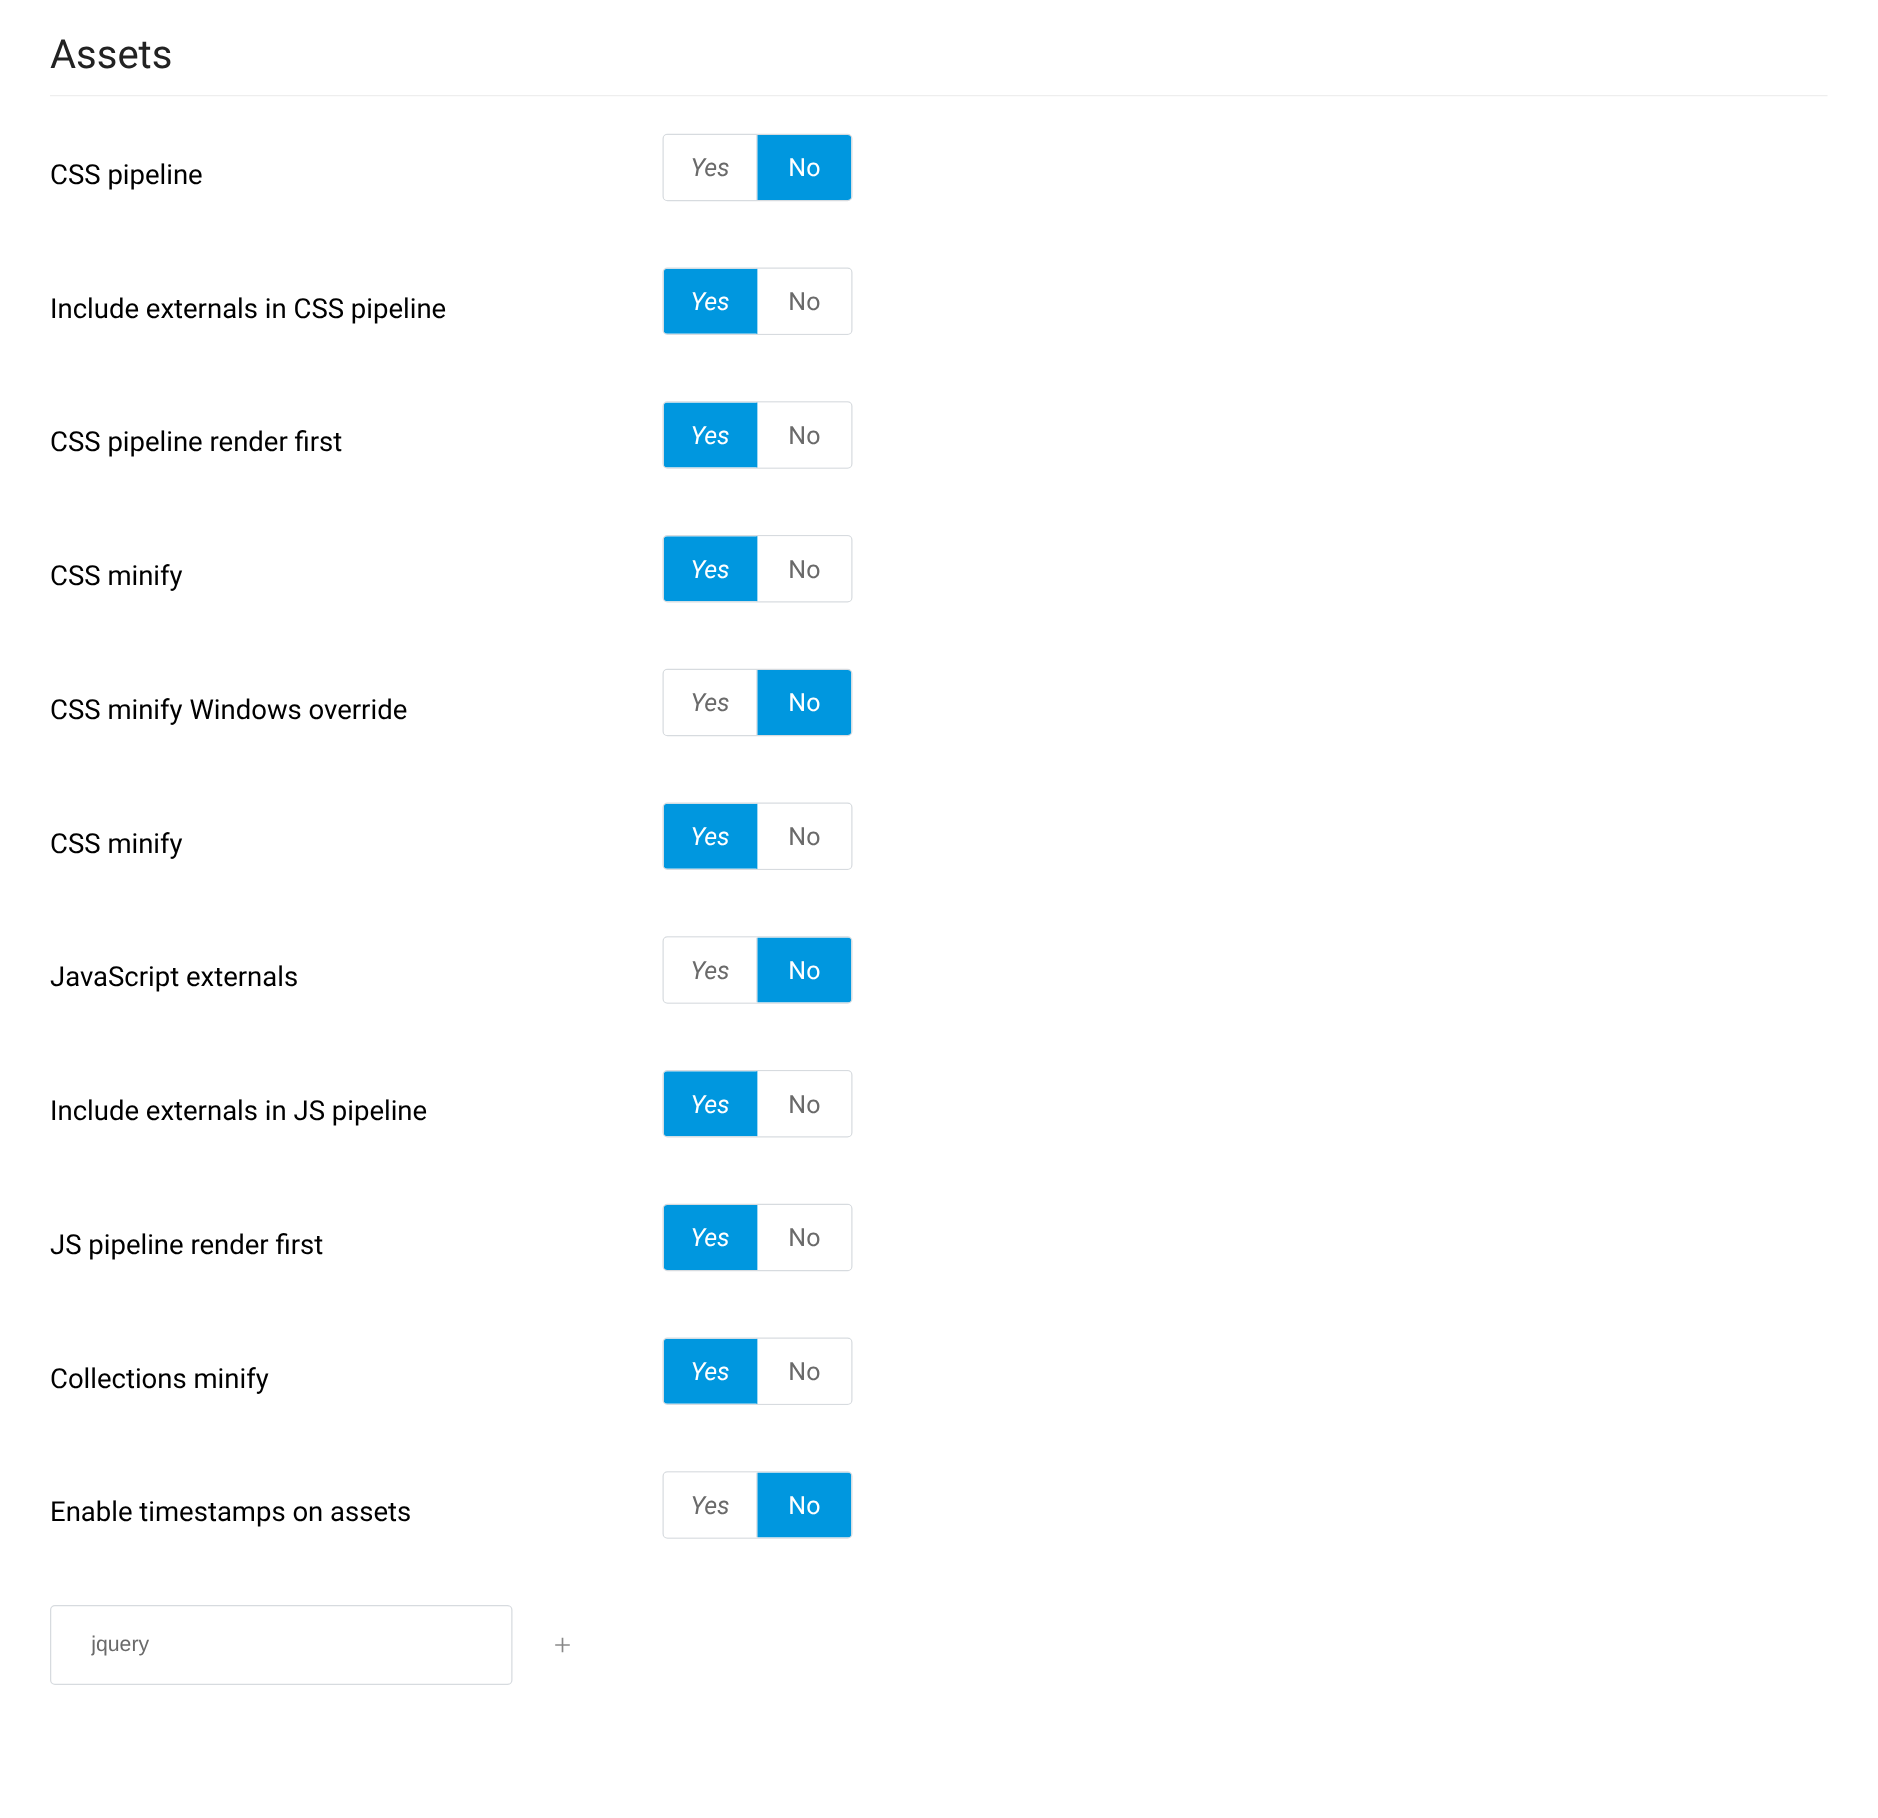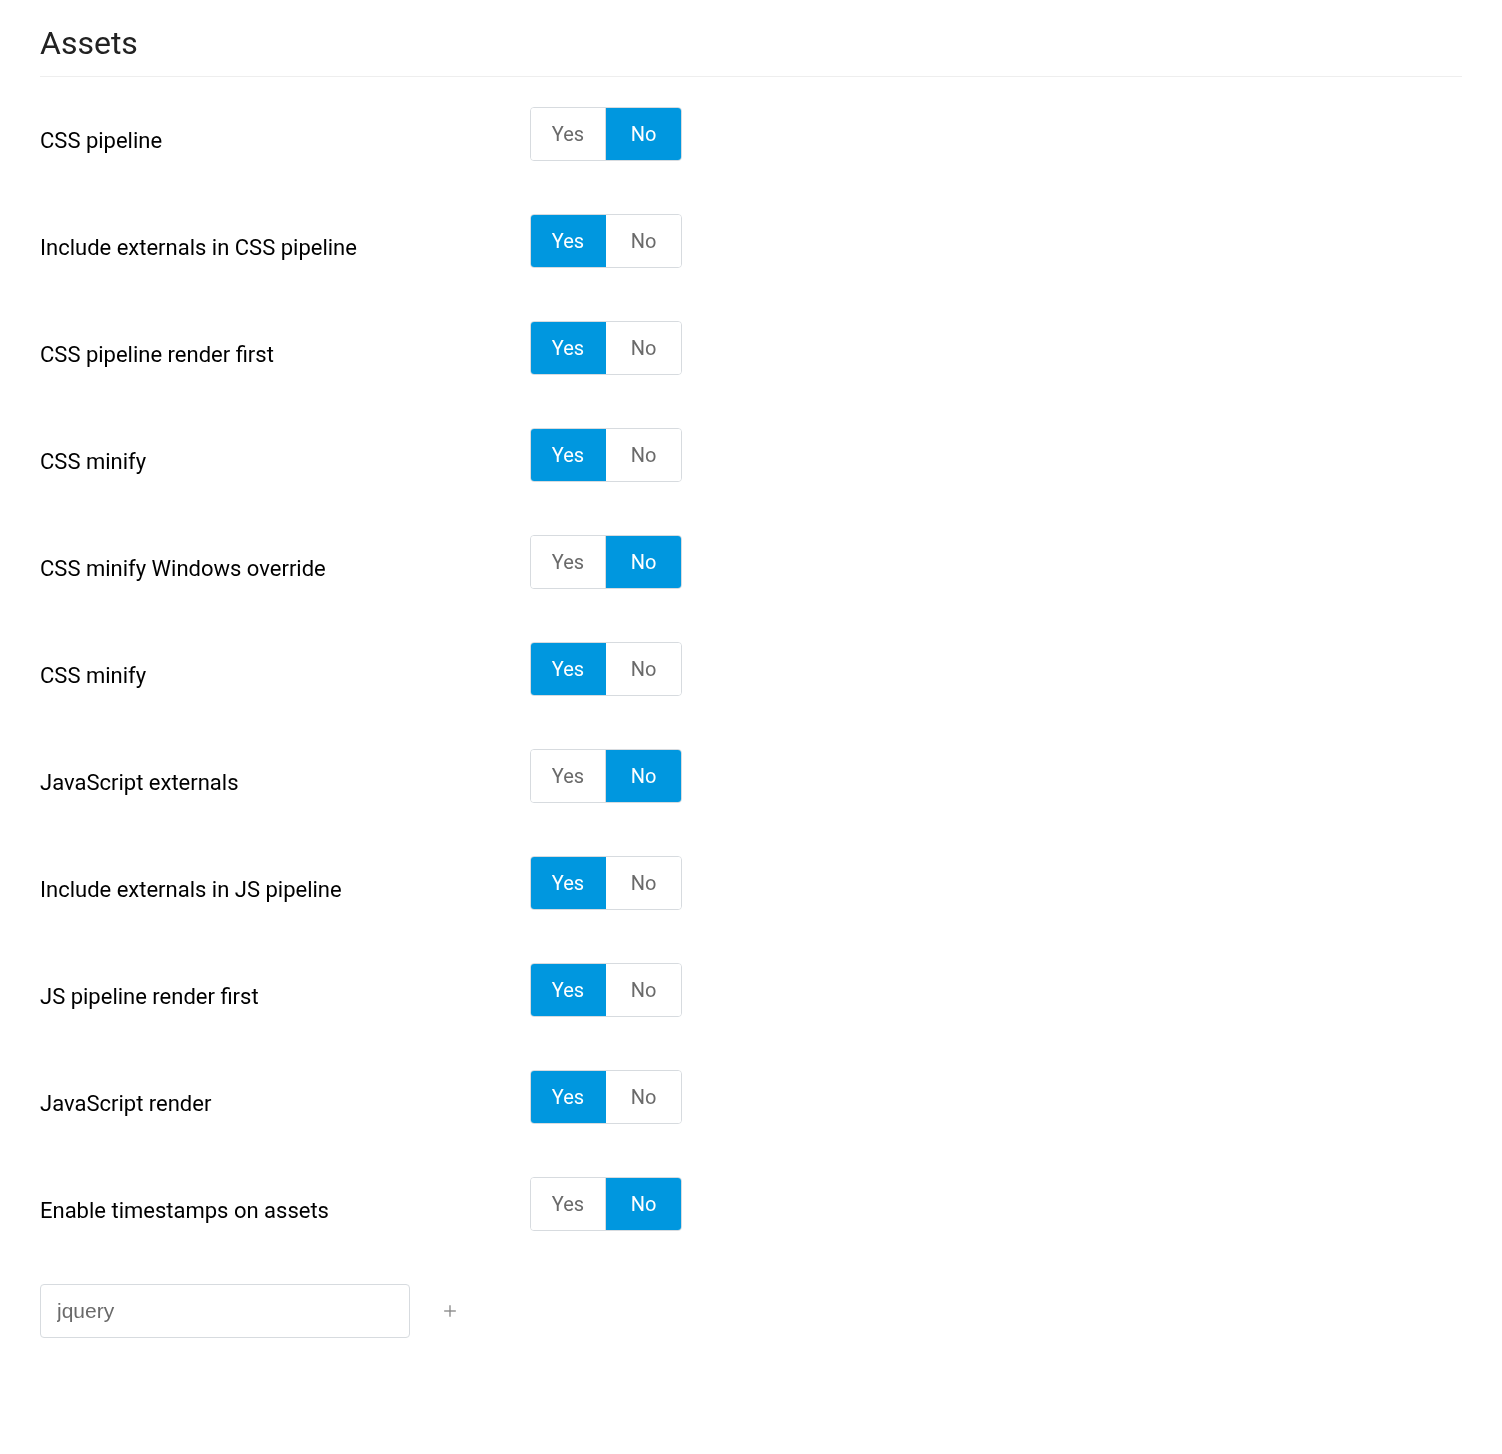--- a/index.html
+++ b/index.html
@@ -70,31 +70,32 @@
     background: #fff;
     cursor: pointer;
     user-select: none;
   }
   .toggle-opt.active {
     background: #0097df;
     color: #fff;
   }
   .toggle-opt:first-child {
     border-right: 1px solid #d7dbdf;
+    font-style: italic;
   }
   .toggle-opt.active:first-child {
     border-right: 1px solid #0097df;
   }
   
   .textfield {
-    height: 54px;
+    height: 64px;
     border: 1px solid #d7dbdf;
     border-radius: 4px;
-    padding: 0 16px;
-    font-size: 21px;
+    padding: 0 32px;
+    font-size: 17px;
     color: #6a6a6a;
     background: #fff;
     outline: none;
   }
   .textfield.w1 { width: 370px; }
   .textfield.w2 { width: 370px; }
   .row-flex { display: flex; align-items: center; gap: 26px; }
   .icon-btn {
     display: inline-flex;
     align-items: center;
@@ -192,21 +193,21 @@
       <div class="row">
     <div class="label">JS pipeline render first</div>
     <div class="control">
       <div class="toggle">
         <div class="toggle-opt active">Yes</div>
         <div class="toggle-opt ">No</div>
       </div>
     </div>
       </div>
       <div class="row">
-    <div class="label">JavaScript render</div>
+    <div class="label">Collections minify</div>
     <div class="control">
       <div class="toggle">
         <div class="toggle-opt active">Yes</div>
         <div class="toggle-opt ">No</div>
       </div>
     </div>
       </div>
       <div class="row">
     <div class="label">Enable timestamps on assets</div>
     <div class="control">

